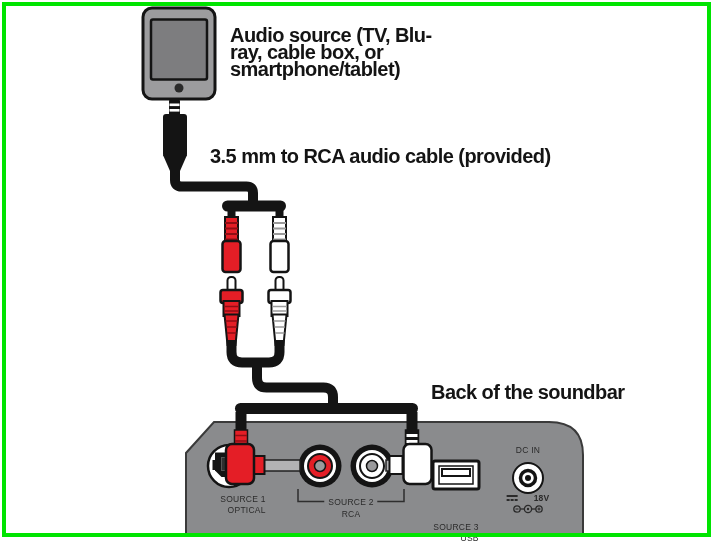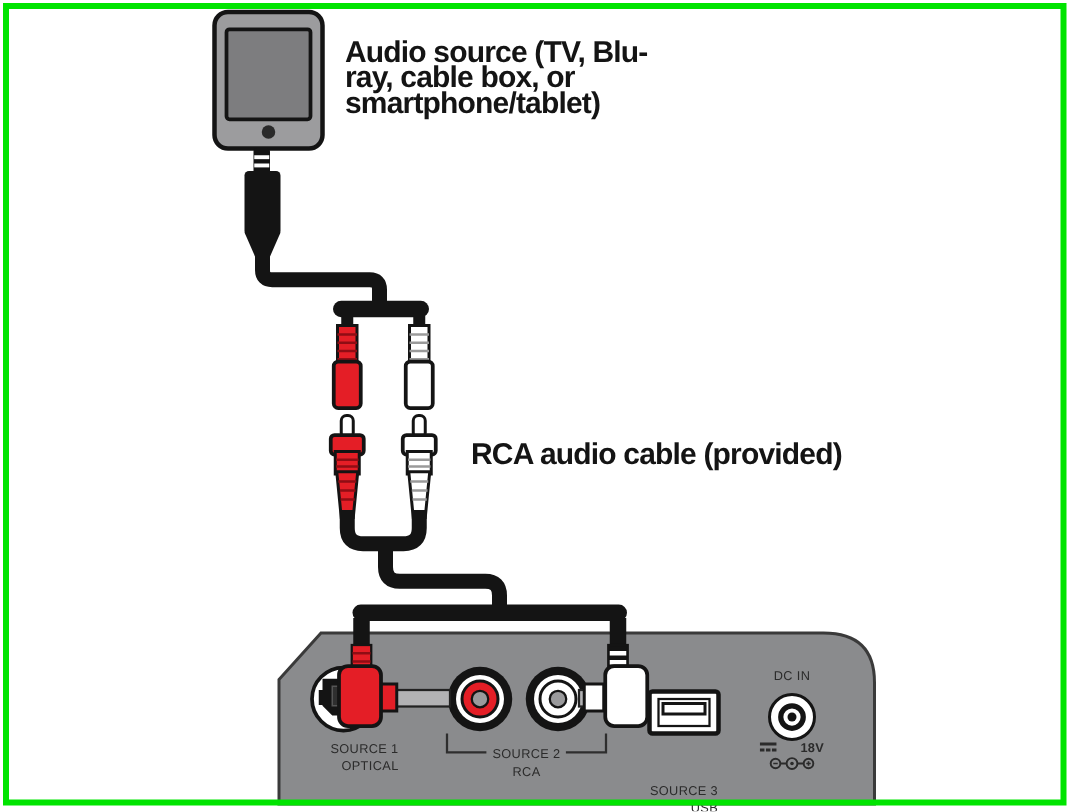--- a/index.html
+++ b/index.html
@@ -154,23 +154,24 @@
       <rect x="226" y="444" width="28" height="40" rx="6" fill="#e41e26" stroke="#141414" stroke-width="2.5"></rect>
     </g>
     <g>
       <rect x="389.5" y="456" width="13" height="18" fill="#ffffff" stroke="#141414" stroke-width="2"></rect>
       <rect x="403.5" y="444" width="28" height="40" rx="6" fill="#ffffff" stroke="#141414" stroke-width="2.5"></rect>
     </g>
   </svg>
 
   <div class="lbl wrap" style="left:230px;top:27px;">Audio source (TV, Blu-ray, cable box, or smartphone/tablet)</div>
 
-
-  <div class="lbl" style="left:314px;top:295px;">RCA audio cable (provided)</div>
-
+  <div class="lbl" style="left:210px;top:148px;">3.5 mm to RCA audio cable (provided)</div>
+
+
+  <div class="lbl" style="left:431px;top:384px;">Back of the soundbar</div>
 
   <div class="port-lbl" style="left:243px;top:494px;">
     <div>SOURCE 1</div>
     <div>OPTICAL</div>
   </div>
 
   <div class="port-lbl on-line" style="left:351px;top:497px;">SOURCE 2</div>
   <div class="port-lbl" style="left:351px;top:509px;">RCA</div>
 
   <div class="port-lbl" style="left:456px;top:522px;">

